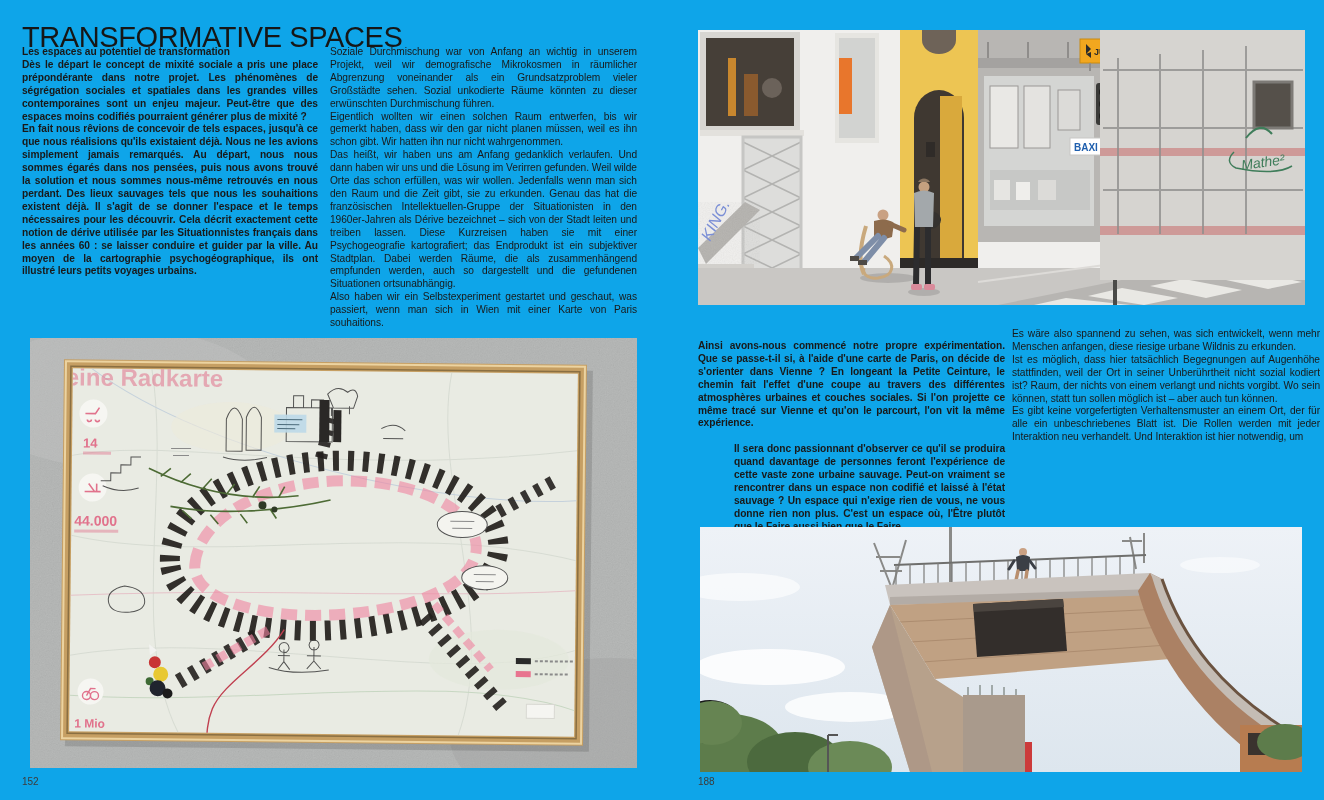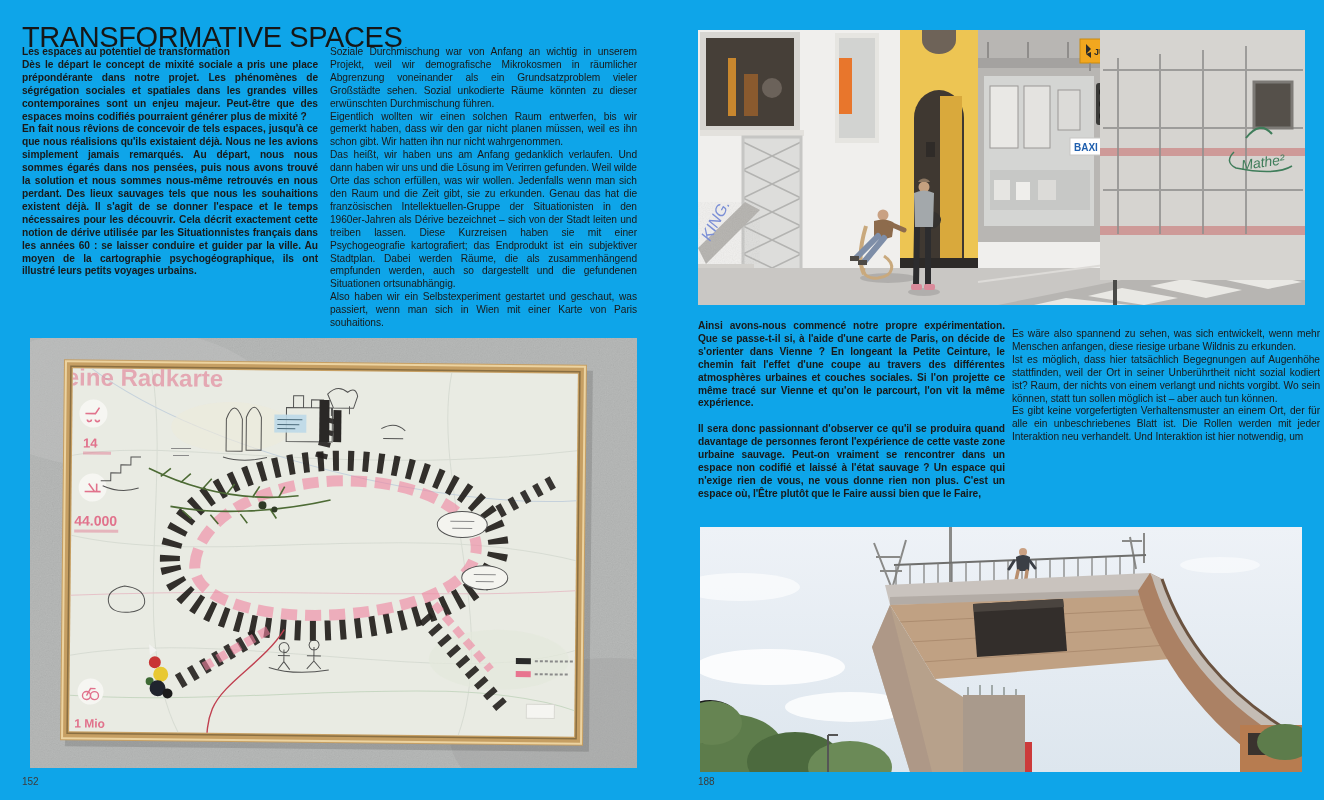--- a/index.html
+++ b/index.html
@@ -4,24 +4,24 @@
 <style>
   html,body{margin:0;padding:0;background:#ffffff;}
   .spread{position:relative;width:1324px;height:800px;background:#0ea5e9;overflow:hidden;
           font-family:"Liberation Sans",sans-serif;color:#141414;}
   .title{position:absolute;left:22px;top:2px;font-size:29px;font-weight:400;
          letter-spacing:-0.4px;color:#161616;white-space:nowrap;}
   .col{position:absolute;font-size:10.2px;line-height:12.9px;text-align:justify;
        letter-spacing:-0.05px;color:#191919;hyphens:auto;}
   .col p{margin:0;}
   .col.fr{font-weight:700;}
-  .col .gap{margin-top:13px;}
+  .col .gap{margin-top:13px;margin-left:36px;}
   #col-left-fr{left:22px;top:46px;width:296px;}
   #col-left-de{left:330px;top:46px;width:307px;}
-  #col-right-fr{left:698px;top:320px;width:307px;}
+  #col-right-fr{left:698px;top:340px;width:307px;}
   #col-right-de{left:1012px;top:328px;width:308px;}
   figure{margin:0;padding:0;position:absolute;}
   #fig-map{left:30px;top:338px;width:607px;height:430px;}
   #fig-street{left:698px;top:30px;width:607px;height:275px;}
   #fig-ramp{left:700px;top:527px;width:602px;height:245px;}
   figure svg{display:block;}
   .pagenum{position:absolute;top:776px;font-size:10px;color:#3c3c3c;text-align:left;}
   #pagenum-left{left:22px;width:616px;}
   #pagenum-right{left:698px;width:607px;}
 </style>

